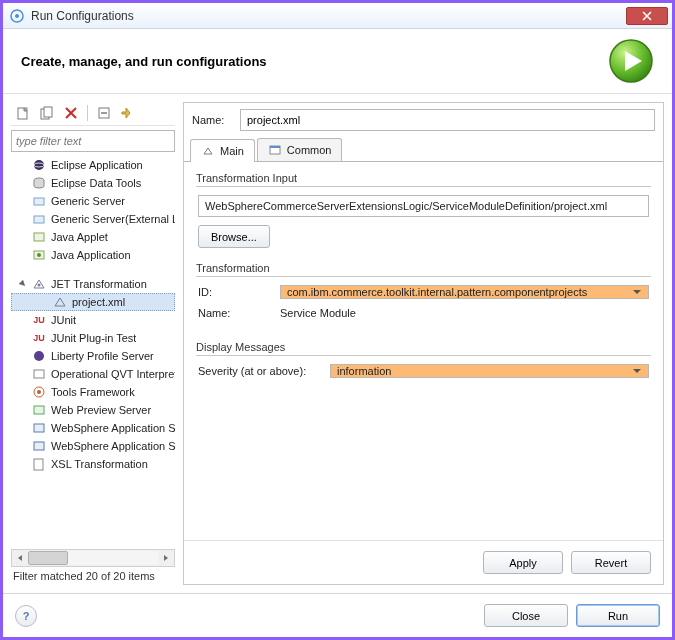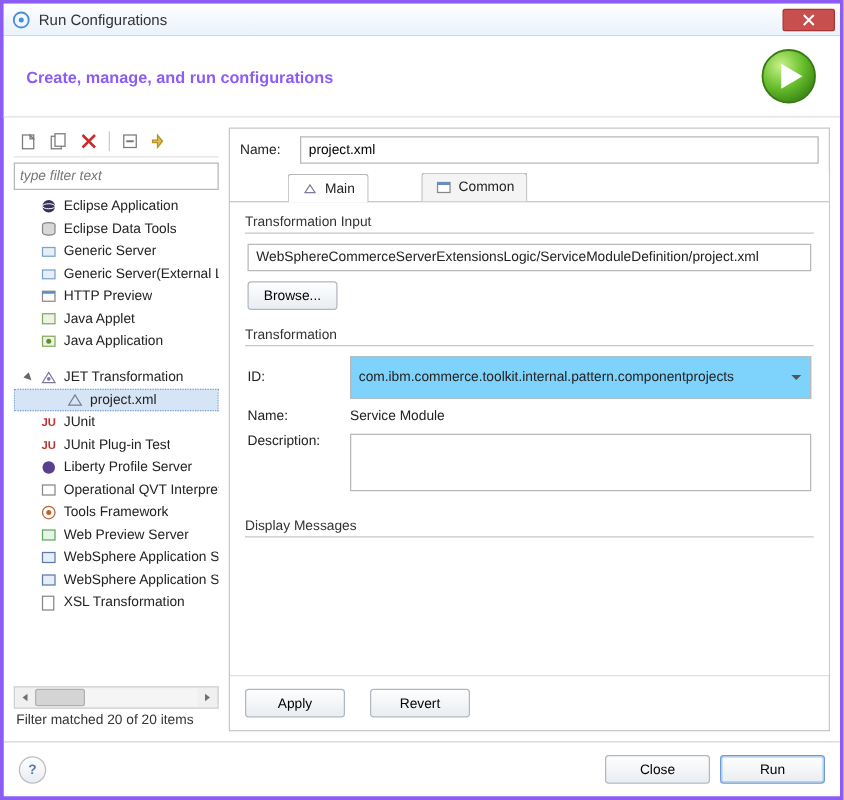--- a/index.html
+++ b/index.html
@@ -7,21 +7,21 @@
   body { background: #fff; }
   .window { width: 675px; height: 640px; border: 3px solid #8b5cf6; background: #fff; display: flex; flex-direction: column; }
   
   .titlebar { height: 26px; background: linear-gradient(#fff 0%, #f5f9fd 40%, #eaf2fb 100%); border-bottom: 1px solid #cfd8e2; display: flex; align-items: center; padding: 0 4px 0 6px; }
   .titlebar .title-icon { width:16px; height:16px; margin-right:6px; display:flex; align-items:center; justify-content:center; }
   .titlebar .title-text { flex:1; font-size:12px; color:#333; }
   .titlebar .close-btn { width:42px; height:18px; background:#c94f4f; border:1px solid #a33; border-radius:2px; display:flex; align-items:center; justify-content:center; color:#fff; cursor:pointer; }
   .titlebar .close-btn svg { width:10px; height:10px; }
   
   .banner { height: 65px; background: #fff; display:flex; align-items:center; padding: 0 18px; border-bottom:1px solid #e0e0e0; }
-  .banner .banner-title { flex:1; font-size:13px; font-weight:bold; color:#8b5cf6; }
+  .banner .banner-title { flex:1; font-size:13px; font-weight:bold; color:#000000; }
   .banner .run-big { width:46px; height:46px; }
   .banner .run-big svg { width:46px; height:46px; }
   
   .content { flex:1; display:flex; padding:8px; gap:8px; min-height:0; }
   
   .left-side { width:164px; display:flex; flex-direction:column; min-width:0; }
   .left-toolbar { height:24px; display:flex; align-items:center; gap:4px; padding:2px 2px 4px 2px; border-bottom:1px solid #e4e4e4; }
   .tb-btn { width:20px; height:20px; display:flex; align-items:center; justify-content:center; cursor:pointer; border-radius:2px; }
   .tb-sep { width:1px; height:16px; background:#ccc; margin:0 2px; }
   
@@ -43,44 +43,44 @@
   .left-scroll .sc-thumb { position:absolute; left:0; top:0; width:40px; height:14px; background:#d4d4d4; border:1px solid #b0b0b0; border-radius:2px; }
   
   .left-status { height:18px; padding:3px 2px; color:#333; white-space:nowrap; overflow:hidden; }
   
   .right-side { flex:1; display:flex; flex-direction:column; border:1px solid #c8c8c8; background:#fff; min-width:0; }
   .form-row { display:flex; align-items:center; padding:6px 8px; gap:8px; }
   .form-row label { width:40px; }
   .form-input { flex:1; height:22px; border:1px solid #b8b8b8; padding:2px 6px; font-size:11px; }
   
   .tabs { display:flex; align-items:flex-end; background:#fff; padding:0 6px; border-bottom:1px solid #b8b8b8; height:25px; }
-  .tab { display:flex; align-items:center; height:23px; padding:0 10px; border:1px solid #b8b8b8; border-bottom:none; border-radius:3px 3px 0 0; margin-right:2px; background:#f4f4f4; cursor:pointer; gap:5px;margin-left:40px; }
+  .tab { display:flex; align-items:center; height:23px; padding:0 10px; border:1px solid #b8b8b8; border-bottom:none; border-radius:3px 3px 0 0; margin-right:2px; background:#f4f4f4; cursor:pointer; gap:5px; }
   .tab.active { background:#fff; position:relative; top:1px; }
   .tab-icon { width:14px; height:14px; display:flex; align-items:center; justify-content:center; }
   
   .tab-body { flex:1; padding:10px 12px; background:#fff; display:flex; flex-direction:column; gap:14px; overflow:auto; }
   
   .fieldset { }
   .fieldset .legend { font-size:11px; color:#333; margin-bottom:2px; }
   .fieldset .underline { height:1px; background:#c8c8c8; margin-bottom:8px; }
   .fieldset .field-content { padding:0 2px; }
   
   .readonly-box { width:100%; border:1px solid #b8b8b8; background:#fff; padding:4px 6px; font-size:11px; white-space:nowrap; overflow:hidden; }
   
   .btn { height:23px; min-width:70px; padding:0 12px; border:1px solid #aeb6bf; background:linear-gradient(#fefefe,#e9edf1); border-radius:3px; font-size:11px; cursor:pointer; display:inline-flex; align-items:center; justify-content:center; }
   .btn-row-right { display:flex; margin-top:8px; gap:6px; }
   
   .grid-row { display:flex; align-items:center; gap:12px; margin-bottom:8px; }
   .grid-row .glabel { width:70px; }
-  .select { flex:1; height:34px; border:1px solid #b8b8b8; background:#7dd3fc; padding:0 20px 0 6px; font-size:11px; position:relative; display:flex; align-items:center; cursor:pointer; }
+  .select { flex:1; height:14px; border:1px solid #b8b8b8; background:#fdba74; padding:0 20px 0 6px; font-size:11px; position:relative; display:flex; align-items:center; cursor:pointer; }
   .select .caret { position:absolute; right:4px; width:14px; height:14px; display:flex; align-items:center; justify-content:center; }
   .textval { flex:1; font-size:11px; }
   .textarea { flex:1; height:46px; border:1px solid #b8b8b8; background:#fff; }
   
-  .bottom-btns { display:flex; justify-content:flex-start; padding:10px 12px; gap:20px; border-top:1px solid #e0e0e0; }
+  .bottom-btns { display:flex; justify-content:flex-end; padding:10px 12px; gap:8px; border-top:1px solid #e0e0e0; }
   .bottom-btns .btn { min-width:80px; }
   
   .footer { height:44px; border-top:1px solid #d6d6d6; display:flex; align-items:center; padding:0 12px; }
   .footer .help { width:22px; height:22px; border:1px solid #bbc; border-radius:11px; display:flex; align-items:center; justify-content:center; color:#5577aa; font-weight:bold; cursor:pointer; background:linear-gradient(#fefefe,#e9edf1);}
   .footer .spacer { flex:1; }
   .footer .btn { min-width:84px; margin-left:8px; }
   .footer .btn.primary { border:1px solid #6a9bd8; box-shadow:0 0 0 1px #a6c8ef inset; }
 </style>
 </head>
 <body>
@@ -183,29 +183,20 @@
             </span>
             <span>Generic Server</span>
           </div>
         <div class="tree-item">
             <span class="icon">
               <svg width="14" height="14">
                 <rect x="2" y="4" width="10" height="7" fill="#e6eef7" stroke="#7aa3cf"></rect>
               </svg>
             </span>
             <span>Generic Server(External Launch)</span>
-          </div>
-        <div class="tree-item">
-            <span class="icon">
-              <svg width="14" height="14">
-                <rect x="2" y="3" width="10" height="8" fill="#fff" stroke="#888"></rect>
-                <rect x="2" y="3" width="10" height="2" fill="#5b8fcf"></rect>
-              </svg>
-            </span>
-            <span>HTTP Preview</span>
           </div>
         <div class="tree-item">
             <span class="icon">
               <svg width="14" height="14">
                 <rect x="2" y="3" width="10" height="8" fill="#eef3e6" stroke="#89a85f"></rect>
               </svg>
             </span>
             <span>Java Applet</span>
           </div>
         <div class="tree-item">
@@ -376,30 +367,39 @@
                     <svg width="10" height="10">
                       <path d="M1 3 L5 7 L9 3 Z" fill="#555"></path>
                     </svg>
                   </span>
               </div>
             </div>
             <div class="grid-row">
               <div class="glabel">Name:</div>
               <div class="textval">Service Module</div>
             </div>
-            <div class="grid-row" style="align-items:flex-start;">
-              <div class="glabel">Description:</div>
-              <div class="textarea"></div>
-            </div>
           </div>
         </div>
 
         <div class="fieldset">
           <div class="legend">Display Messages</div>
           <div class="underline"></div>
+          <div class="field-content">
+            <div class="grid-row">
+              <div class="glabel" style="width:120px;">Severity (at or above):</div>
+              <div class="select">
+                <span>information</span>
+                <span class="caret">
+                    <svg width="10" height="10">
+                      <path d="M1 3 L5 7 L9 3 Z" fill="#555"></path>
+                    </svg>
+                  </span>
+              </div>
+            </div>
+          </div>
         </div>
 
       </div>
       <div class="bottom-btns">
         <button class="btn">Apply</button>
         <button class="btn">Revert</button>
       </div>
     </div>
 
   </div>

